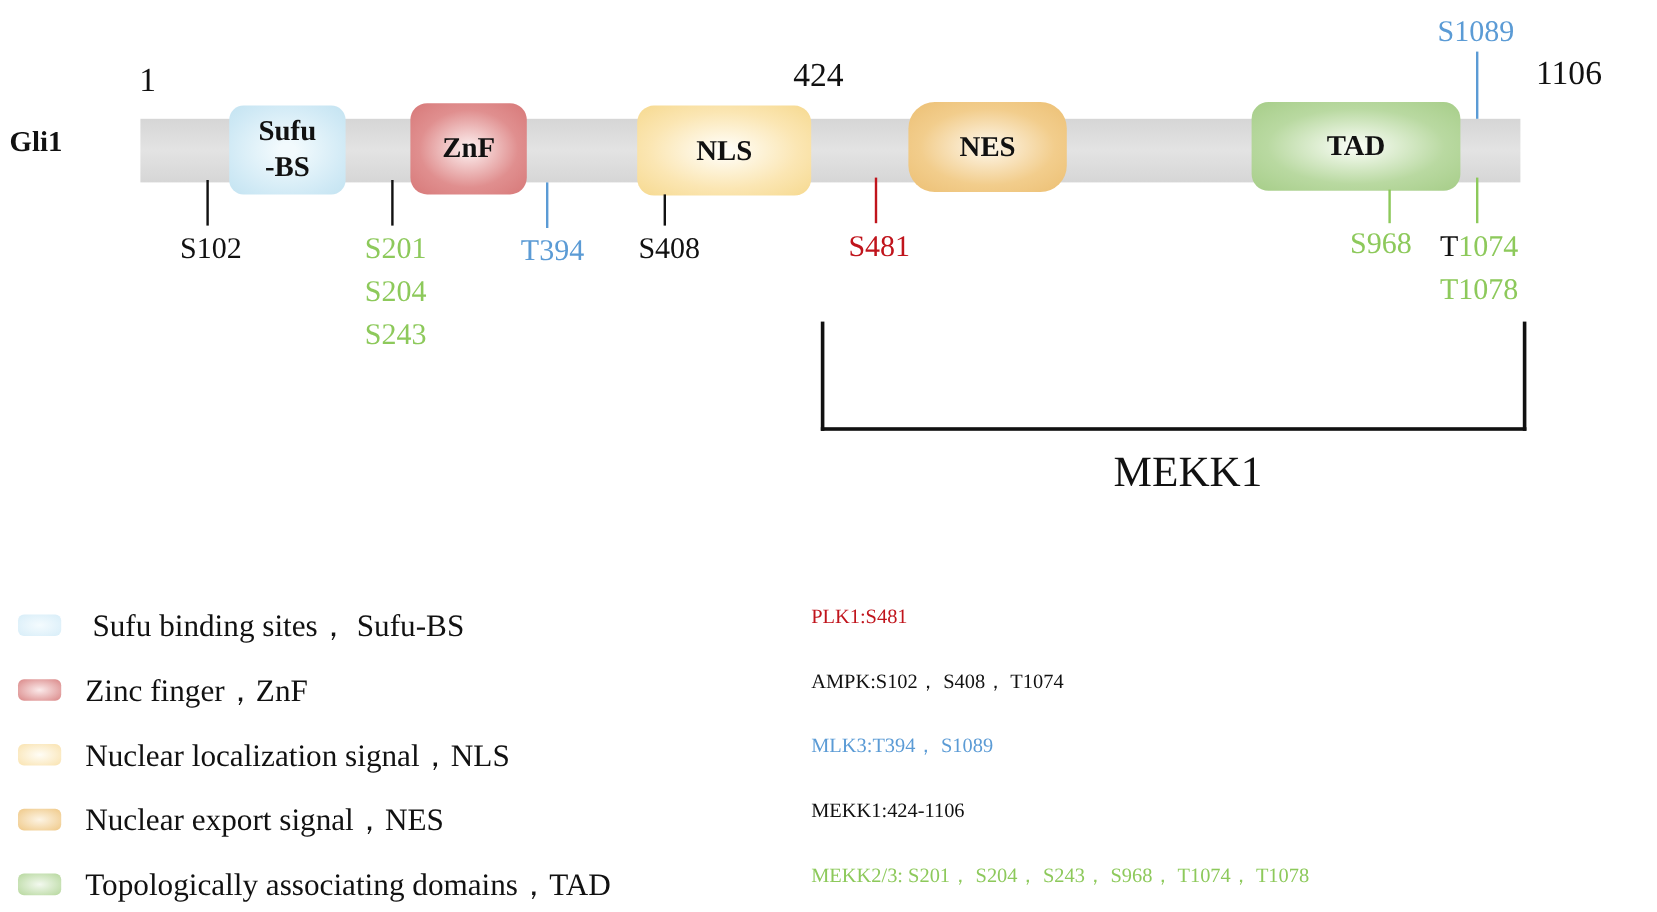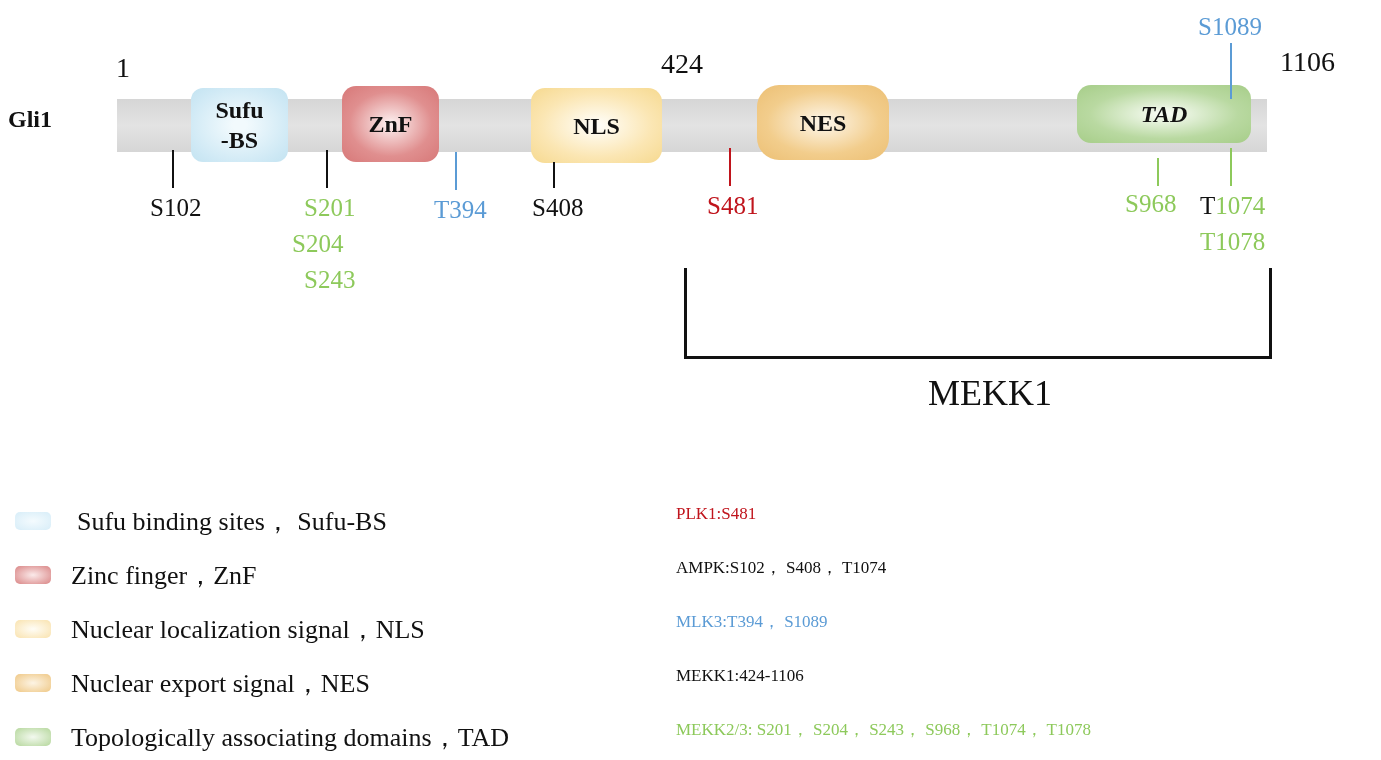--- a/index.html
+++ b/index.html
@@ -9,26 +9,26 @@
   .protein-name { left: 8px; top: 106px; font-size: 24px; font-weight: bold; }
   .backbone { left: 117px; top: 99px; width: 1150px; height: 53px;
               background: linear-gradient(#d6d6d6, #e3e3e3 50%, #d6d6d6); }
   .pos-label { font-size: 28px; }
   .domain { display: flex; align-items: center; justify-content: center; text-align: center;
             border-radius: 14px; font-weight: bold; font-size: 24px; line-height: 1.25; }
   .d-sufu { left: 191px; top: 88px; width: 97px; height: 74px; border-radius: 12px;
             background: radial-gradient(ellipse at center, #f2fafd 10%, #cfe9f5 75%, #c3e3f1 100%); }
   .d-znf  { left: 342px; top: 86px; width: 97px; height: 76px;
             background: radial-gradient(ellipse at center, #fbeaea 5%, #e08f8f 60%, #d77878 100%); }
-  .d-nls  { left: 531px; top: 88px; width: 131px; height: 75px;
+  .d-nls  { left: 531px; top: 88px; width: 145px; height: 75px;
             background: radial-gradient(ellipse at center, #fffdf6 5%, #fbe6b3 60%, #f6d98f 100%); }
   .d-nes  { left: 757px; top: 85px; width: 132px; height: 75px;
             background: radial-gradient(ellipse at center, #fdf4e4 5%, #f2cd8c 60%, #ecbf73 100%); border-radius: 22px; }
-  .d-tad  { left: 1077px; top: 85px; width: 174px; height: 58px;
-            background: radial-gradient(ellipse at center, #f6fbf2 5%, #b9d9a1 60%, #a6cd88 100%); font-style: italic; }
+  .d-tad  { left: 1043px; top: 85px; width: 174px; height: 74px;
+            background: radial-gradient(ellipse at center, #f6fbf2 5%, #b9d9a1 60%, #a6cd88 100%); }
   .tick { width: 2px; }
   .site { font-size: 25px; line-height: 36px; }
   .bracket { left: 684px; top: 268px; width: 582px; height: 88px;
              border-left: 3px solid #111; border-right: 3px solid #111; border-bottom: 3px solid #111; }
   .bracket-label { left: 900px; top: 372px; width: 180px; text-align: center; font-size: 36px; }
   .legend-row { display: flex; align-items: center; font-size: 26px; }
   .swatch { width: 36px; height: 18px; border-radius: 5px; margin-right: 20px; }
   .kin { font-size: 17px; }
 </style>
 </head>
@@ -65,21 +65,21 @@
 <div class="abs tick" style="left:326px; top:150px; height:38px; background:#111;"></div>
 <div class="abs tick" style="left:455px; top:152px; height:38px; background:#5b9bd5;"></div>
 <div class="abs tick" style="left:553px; top:162px; height:26px; background:#111;"></div>
 <div class="abs tick" style="left:729px; top:148px; height:38px; background:#c0141c;"></div>
 <div class="abs tick" style="left:1157px; top:158px; height:28px; background:#8dc95b;"></div>
 <div class="abs tick" style="left:1230px; top:148px; height:38px; background:#8dc95b;"></div>
 <div class="abs tick" style="left:1230px; top:43px; height:56px; background:#5b9bd5;"></div>
 
 <div class="abs site" style="left:150px; top:190px; color:#111;">S102</div>
 <div class="abs site" style="left:304px; top:190px; color:#8dc95b;">S201</div>
-<div class="abs site" style="left:292px; top:226px; color:#8dc95b;">S204</div>
+<div class="abs site" style="left:304px; top:226px; color:#8dc95b;">S204</div>
 <div class="abs site" style="left:304px; top:262px; color:#8dc95b;font-family:Liberation Serif, serif;">S243</div>
 <div class="abs site" style="left:434px; top:192px; color:#5b9bd5;">T394</div>
 <div class="abs site" style="left:532px; top:190px; color:#111;">S408</div>
 <div class="abs site" style="left:707px; top:188px; color:#c0141c;">S481</div>
 <div class="abs site" style="left:1125px; top:186px; color:#8dc95b;">S968</div>
 <div class="abs site" style="left:1200px; top:188px;"><span style="color:#111;">T</span><span style="color:#8dc95b;">1074</span></div>
 <div class="abs site" style="left:1200px; top:224px; color:#8dc95b;">T1078</div>
 <div class="abs site" style="left:1198px; top:9px; color:#5b9bd5;">S1089</div>
 
 <div class="abs bracket"></div>

